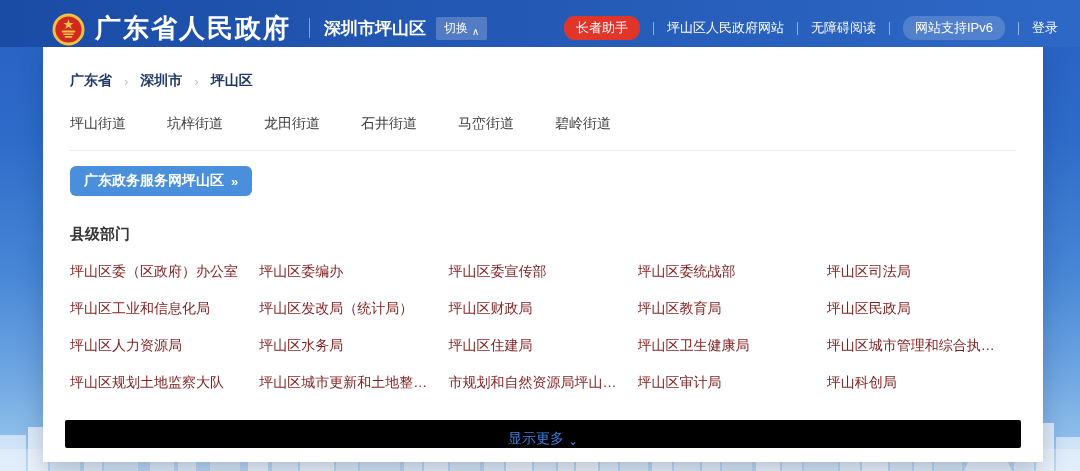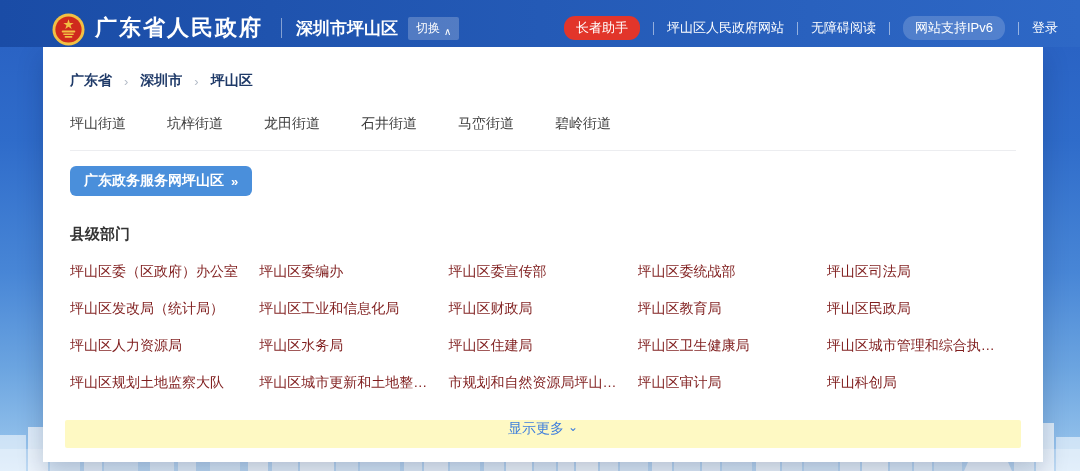--- a/index.html
+++ b/index.html
@@ -14,21 +14,21 @@
   .skyline { position:absolute; left:0; bottom:0; width:1080px; height:70px; }
 
   
   .header {
     position:absolute; top:0; left:0; width:1080px; height:47px;
     background:linear-gradient(90deg,#1a4ca6,#2e68c6);
     display:flex; align-items:center; padding:9px 22px 0 52px;
     color:#fff; z-index:5;
   }
   .emblem { width:33px; height:33px; flex:0 0 auto; margin-top:2px; }
-  .site-title { font-size:22px; font-weight:bold; letter-spacing:2px; margin-left:10px; white-space:nowrap; cursor:pointer; }
+  .site-title { font-size:26px; font-weight:bold; letter-spacing:2px; margin-left:10px; white-space:nowrap; cursor:pointer; }
   .hdr-sep { width:1px; height:20px; background:rgba(255,255,255,.45); margin:0 14px 0 18px; }
   .region { font-size:17px; font-weight:bold; white-space:nowrap; }
   .switch-btn {
     margin-left:10px; font-size:12px; color:#fff;
     background:rgba(255,255,255,.22); border:none; border-radius:2px;
     padding:3px 8px; cursor:pointer; display:inline-flex; align-items:flex-end; gap:4px;
   }
   .switch-btn .caret { font-size:10px; line-height:1; }
   .hdr-spacer { flex:1; }
   .hdr-nav { display:flex; align-items:center; font-size:13px; white-space:nowrap; }
@@ -64,22 +64,22 @@
 
   .dept-grid {
     margin-top:19px;
     display:grid; grid-template-columns:repeat(5,1fr); row-gap:19px;
     font-size:14px; color:#7f1d1d;
   }
   .dept { cursor:pointer; white-space:nowrap; overflow:hidden; text-overflow:ellipsis; padding-right:12px; }
 
   .show-more-bar {
     position:absolute; left:22px; right:22px; bottom:14px; height:28px;
-    background:#fef9c3; border-radius:2px;
-    display:flex; align-items:flex-start; justify-content:center;
+    background:#000000; border-radius:2px;
+    display:flex; align-items:flex-end; justify-content:center;
     font-size:14px; color:#3e7edd; cursor:pointer;
   }
   .show-more-bar .caret { font-size:12px; margin-left:4px; }
 </style>
 </head>
 <body>
 
 <div class="bg"></div>
 
 <svg class="skyline" viewBox="0 0 1080 70" preserveAspectRatio="none" aria-hidden="true">
@@ -183,22 +183,22 @@
   </button>
 
   <div class="section-title">县级部门</div>
 
   <div class="dept-grid">
     <a class="dept">坪山区委（区政府）办公室</a>
     <a class="dept">坪山区委编办</a>
     <a class="dept">坪山区委宣传部</a>
     <a class="dept">坪山区委统战部</a>
     <a class="dept">坪山区司法局</a>
+    <a class="dept">坪山区工业和信息化局</a>
     <a class="dept">坪山区发改局（统计局）</a>
-    <a class="dept">坪山区工业和信息化局</a>
     <a class="dept">坪山区财政局</a>
     <a class="dept">坪山区教育局</a>
     <a class="dept">坪山区民政局</a>
     <a class="dept">坪山区人力资源局</a>
     <a class="dept">坪山区水务局</a>
     <a class="dept">坪山区住建局</a>
     <a class="dept">坪山区卫生健康局</a>
     <a class="dept">坪山区城市管理和综合执法局</a>
     <a class="dept">坪山区规划土地监察大队</a>
     <a class="dept">坪山区城市更新和土地整备局</a>

